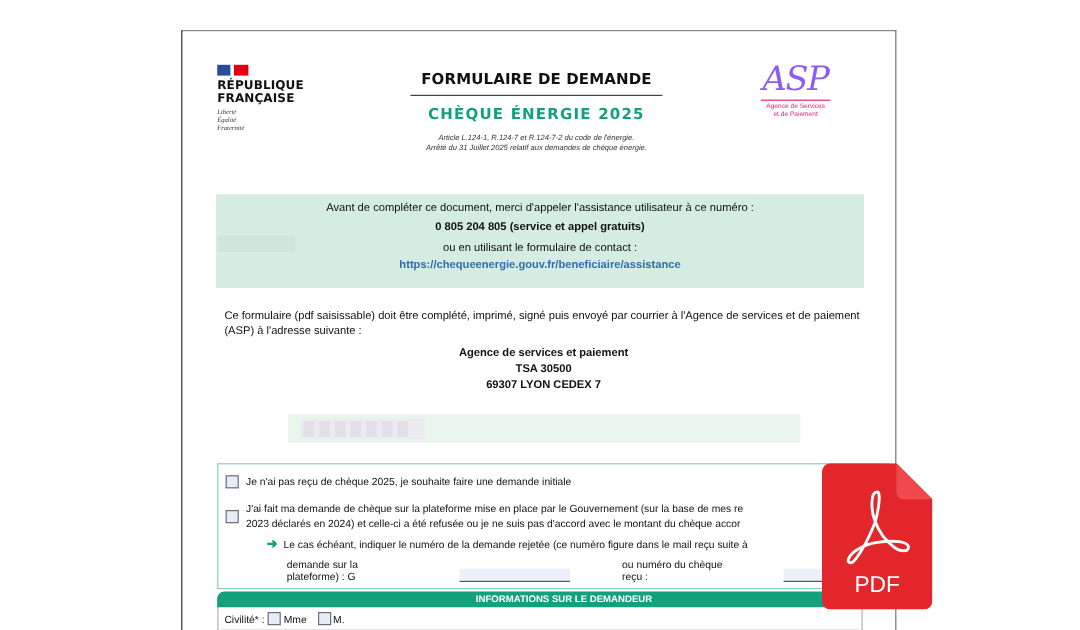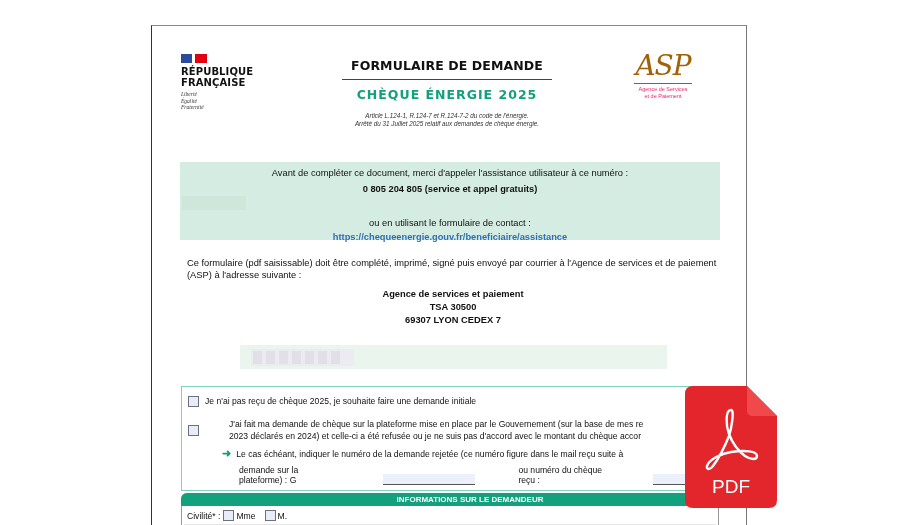--- a/index.html
+++ b/index.html
@@ -19,32 +19,32 @@
     .rf-name { font-family: "DejaVu Sans", sans-serif; font-weight: bold; font-size: 10px; line-height: 11px; color: #111; margin-top: 3px; letter-spacing: 0.1px; }
     .rf-motto { font-family: "Liberation Serif", serif; font-style: italic; font-size: 5.5px; line-height: 6.5px; color: #333; margin-top: 3px; }
 
     .title-block { position: absolute; left: 170px; top: 32px; width: 250px; text-align: center; }
     .title-main { font-family: "DejaVu Sans", sans-serif; font-weight: bold; font-size: 12.5px; color: #111; letter-spacing: 0.1px; }
     .title-rule { width: 210px; height: 1px; background: #444; margin: 6px auto 7px; }
     .title-sub { font-family: "DejaVu Sans", sans-serif; font-weight: bold; font-size: 12.5px; color: #12a07d; letter-spacing: 1px; }
     .title-refs { font-style: italic; font-size: 6.3px; color: #333; line-height: 8px; margin-top: 10px; }
 
     .asp-logo { position: absolute; left: 476px; top: 25px; width: 70px; text-align: center; }
-    .asp-mark { font-family: "DejaVu Serif", serif; font-style: italic; font-size: 28px; color: #a16207; line-height: 30px; letter-spacing: -1px; }
+    .asp-mark { font-family: "DejaVu Serif", serif; font-style: italic; font-size: 28px; color: #8b5cf6; line-height: 30px; letter-spacing: -1px; }
     .asp-rule { height: 1px; background: #e8246e; width: 58px; margin: 2px auto 2px; }
     .asp-text { font-size: 5.5px; color: #e8246e; line-height: 7px; }
 
     
     .assist {
       position: absolute; left: 28px; top: 136px; width: 540px; height: 78px;
       background: #d4ece2; text-align: center; font-size: 9.3px; color: #111;
     }
     .assist .l1 { margin-top: 6px; }
     .assist .l2 { font-weight: bold; margin-top: 6px; }
-    .assist .l3 { margin-top: 24px; }
+    .assist .l3 { margin-top: 7px; }
     .assist .l4 { font-weight: bold; color: #2f6fb2; margin-top: 4px; }
     .assist .blur { position: absolute; left: 2px; top: 34px; width: 64px; height: 14px; background: #cfe6da; }
 
     .intro { position: absolute; left: 35px; top: 231px; width: 532px; font-size: 9.3px; color: #111; line-height: 12px; }
     .address { position: absolute; left: 35px; top: 262px; width: 532px; text-align: center; font-weight: bold; font-size: 9.3px; line-height: 13px; color: #111; }
 
     .ticket {
       position: absolute; left: 88px; top: 319px; width: 427px; height: 24px;
       background: #eaf5ee; display: flex; align-items: center; padding-left: 7px;
       font-weight: bold; font-size: 9.3px; color: #111;
@@ -54,21 +54,21 @@
 
     
     .options {
       position: absolute; left: 29px; top: 360px; width: 560px; height: 105px;
       border: 1.5px solid #7fd3bd; font-size: 8.6px; color: #111;
     }
     .opt { position: absolute; left: 6px; display: flex; align-items: center; }
     .cb { width: 11px; height: 11px; border: 1px solid #6b6f80; background: #e8ecf6; margin-right: 6px; flex-shrink: 0; }
     .opt-text { line-height: 11.5px; }
     .opt1 { top: 9px; }
-    .opt2 { top: 32px; gap: 24px; }
+    .opt2 { top: 32px; }
     .arrow-line { position: absolute; left: 40px; top: 60px; display: flex; align-items: center; }
     .arrow { color: #12a07d; font-weight: bold; font-size: 11px; margin-right: 5px; }
     .field-line { position: absolute; left: 57px; top: 78px; display: flex; align-items: flex-end; gap: 39px; }
     .inline-field { display: inline-block; height: 11px; background: #ecf0fa; border-bottom: 1px solid #555; margin: 0 4px 0 1px; }
 
     
     .applicant {
       position: absolute; left: 29px; top: 467px; width: 538px; height: 60px;
       border: 1px solid #999; border-top: none; border-radius: 6px 6px 0 0;
     }

